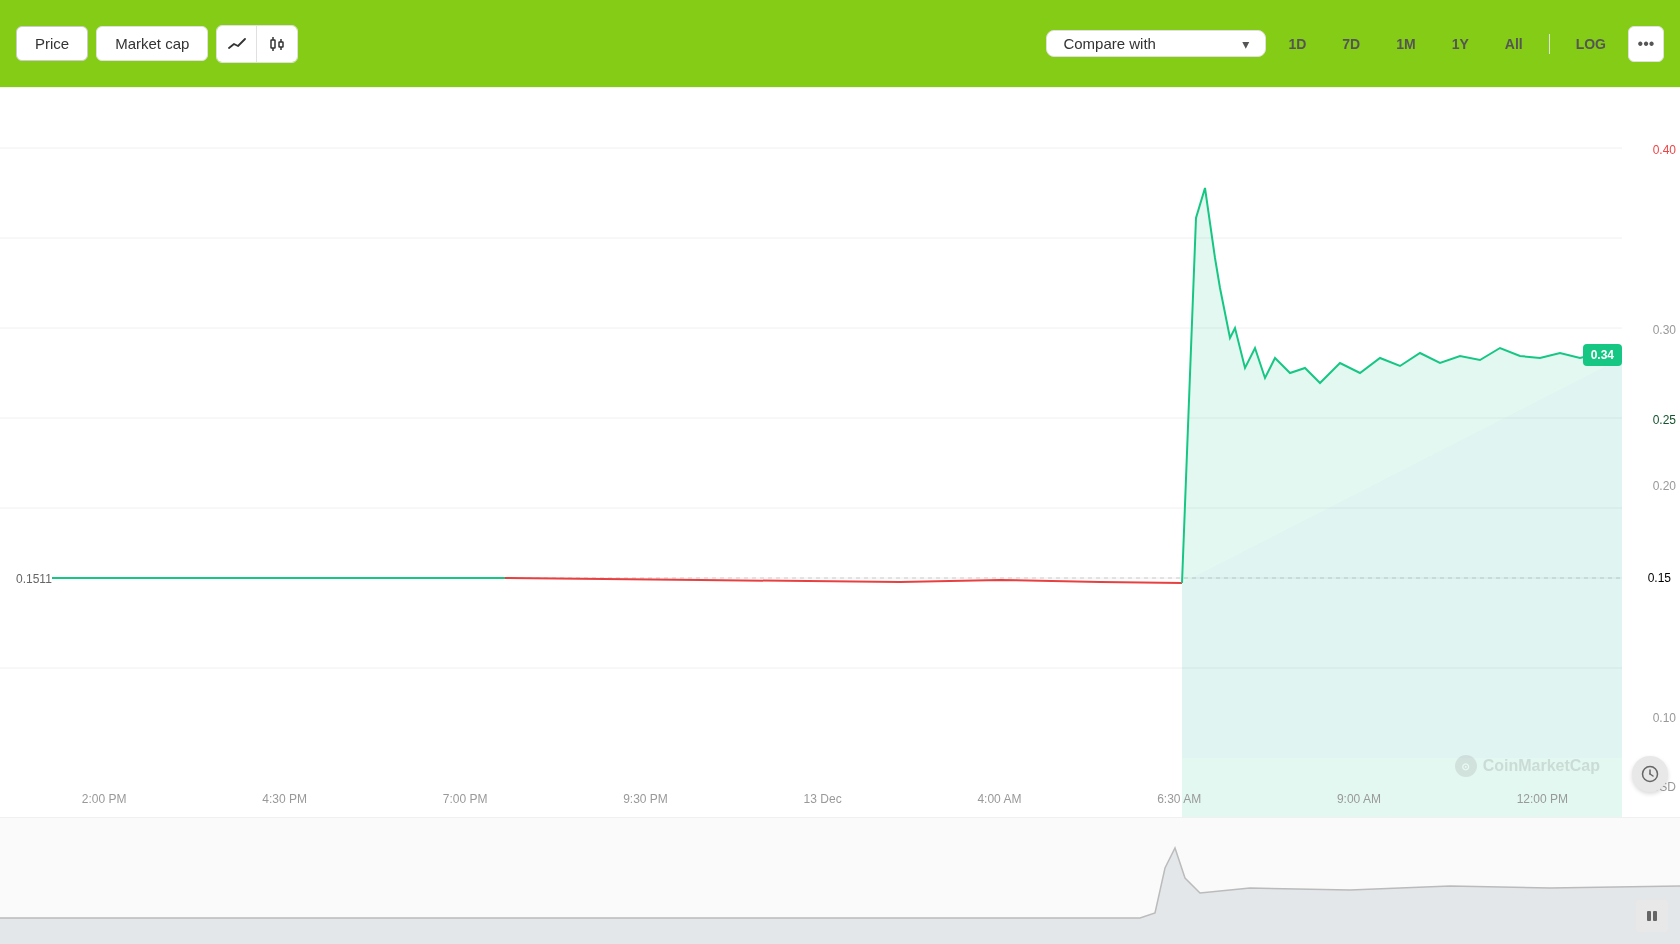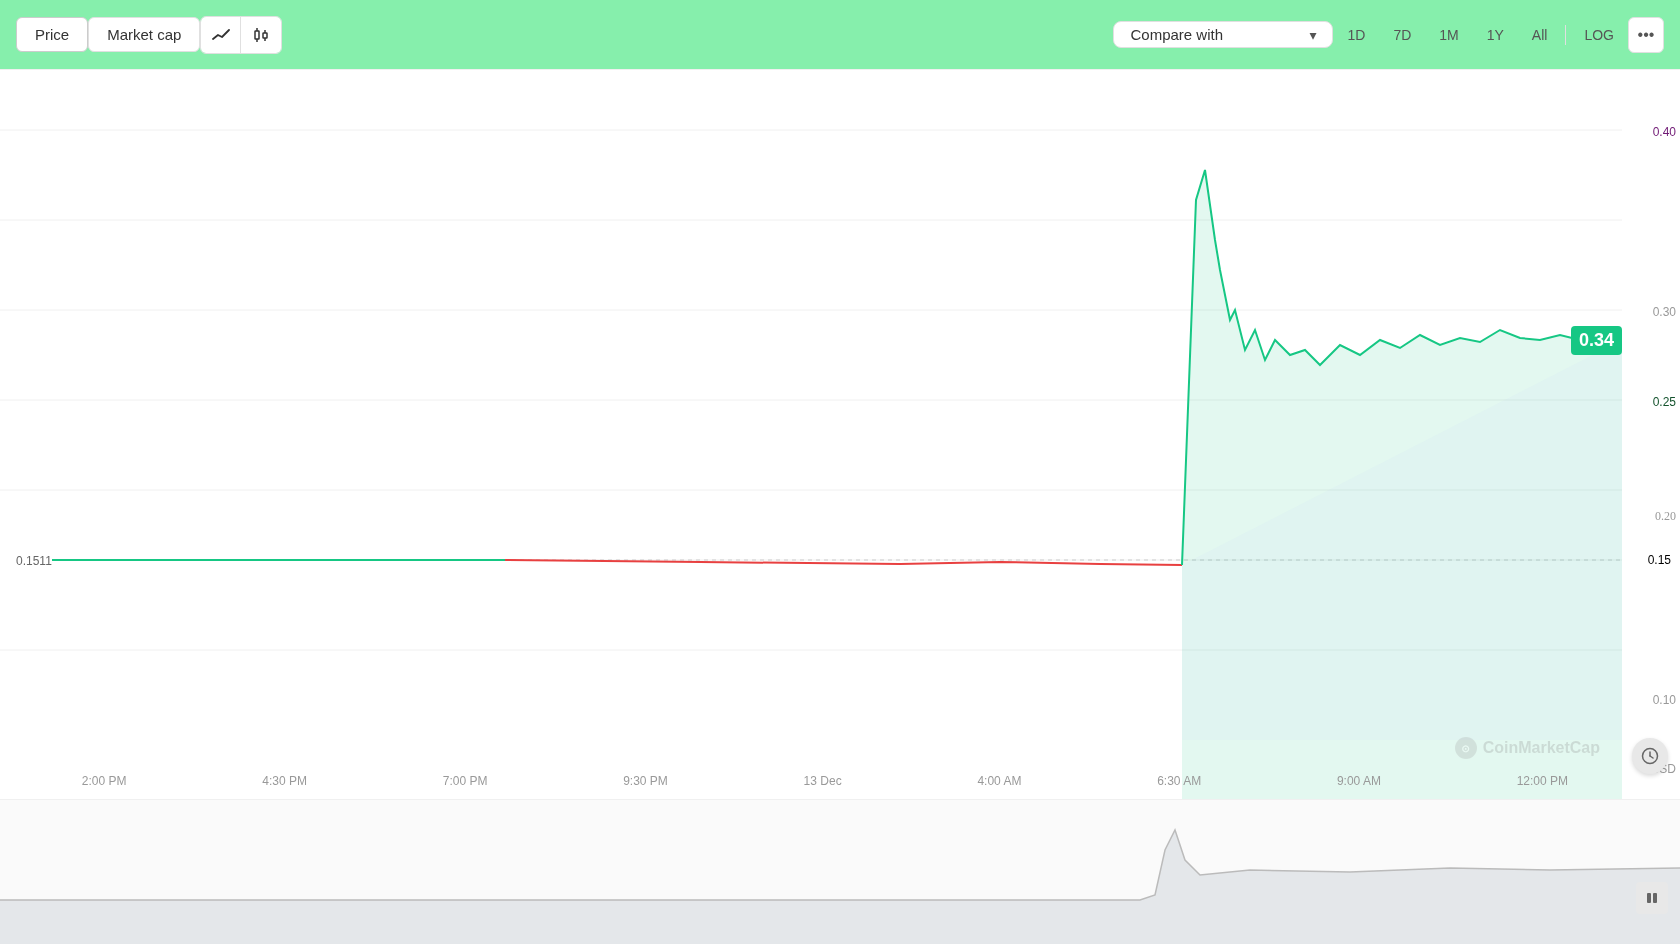--- a/index.html
+++ b/index.html
@@ -11,22 +11,23 @@
       overflow: hidden;
       position: relative;
     }
 
     
     .toolbar {
       display: flex;
       align-items: center;
       padding: 12px 16px;
       border-bottom: 1px solid #f0f0f0;
-      height: 70px;
-      background: #86efac;
+      gap: 8px;
+      height: 88px;
+      background: #84cc16;
     }
     .tab-btn {
       padding: 8px 18px;
       border: 1px solid #e0e0e0;
       border-radius: 6px;
       background: #fff;
       font-size: 15px;
       color: #333;
       cursor: pointer;
       font-weight: 500;
@@ -82,21 +83,21 @@
       color: #555;
     }
     .time-btn {
       padding: 8px 14px;
       border: none;
       background: transparent;
       font-size: 14px;
       color: #555;
       cursor: pointer;
       border-radius: 6px;
-      font-weight: 400;
+      font-weight: 700;
       text-align: center;
     }
     .time-divider {
       width: 1px;
       height: 20px;
       background: #e0e0e0;
       margin: 0 4px;
     }
     .more-btn {
       width: 36px;
@@ -123,21 +124,21 @@
     .chart-main {
       position: relative;
       flex: 1;
       height: 100%;
     }
     .current-price-badge {
       position: absolute;
       right: 0;
       background: #16c784;
       color: #fff;
-      font-size: 18px;
+      font-size: 12px;
       font-weight: 700;
       padding: 4px 8px;
       border-radius: 4px;
       z-index: 10;
     }
     .open-price-label {
       position: absolute;
       left: 0;
       font-size: 12px;
       color: #666;
@@ -294,25 +295,25 @@
       <polyline points="1182,495 1196,130 1205,100 1215,170 1220,200 1230,250 1235,240 1245,280 1255,260 1265,290 1275,270 1290,285 1305,280 1320,295 1340,275 1360,285 1380,270 1400,278 1420,265 1440,275 1460,268 1480,272 1500,260 1520,268 1540,270 1560,265 1580,270 1600,265 1622,268" stroke="#16c784" stroke-width="2" fill="none"></polyline>
 
       <polygon points="1182,495 1622,270 1622,670 1182,670" fill="rgba(180,200,255,0.07)"></polygon>
     </svg>
 
     <div class="open-price-label" style="top: 484px; left: 0; font-size:12px; color:#666; padding-left:16px;">0.1511</div>
 
     <div class="current-price-badge" style="top: 256px; right: 58px;">0.34</div>
 
     <div style="position:absolute; top:0; right:0; width:58px; height:730px;">
-      <span style="position:absolute; top:55px; right:4px; font-size:12px; color:#701a75;">0.40</span>
+      <span style="position:absolute; top:55px; right:4px; font-size:12px; color:#ef4444;">0.40</span>
       <span style="position:absolute; top:145px; right:4px; font-size:12px; color:#999;"></span>
       <span style="position:absolute; top:235px; right:4px; font-size:12px; color:#999;">0.30</span>
       <span style="position:absolute; top:325px; right:4px; font-size:12px; color:#14532d;">0.25</span>
-      <span style="position:absolute; top:439px; right:4px; font-size:12px; color:#999;font-family:Liberation Serif, serif;">0.20</span>
+      <span style="position:absolute; top:391px; right:4px; font-size:12px; color:#999;">0.20</span>
       <span style="position:absolute; top:483px; right:9px; font-size:12px; color:#000000;">0.15</span>
       <span style="position:absolute; top:575px; right:4px; font-size:12px; color:#999;margin-top:48px;">0.10</span>
     </div>
 
     <div style="position:absolute; bottom:148px; left:0; right:58px; display:flex; justify-content:space-around; padding:8px 0;">
       <span class="x-label">2:00 PM</span>
       <span class="x-label">4:30 PM</span>
       <span class="x-label">7:00 PM</span>
       <span class="x-label">9:30 PM</span>
       <span class="x-label">13 Dec</span>

